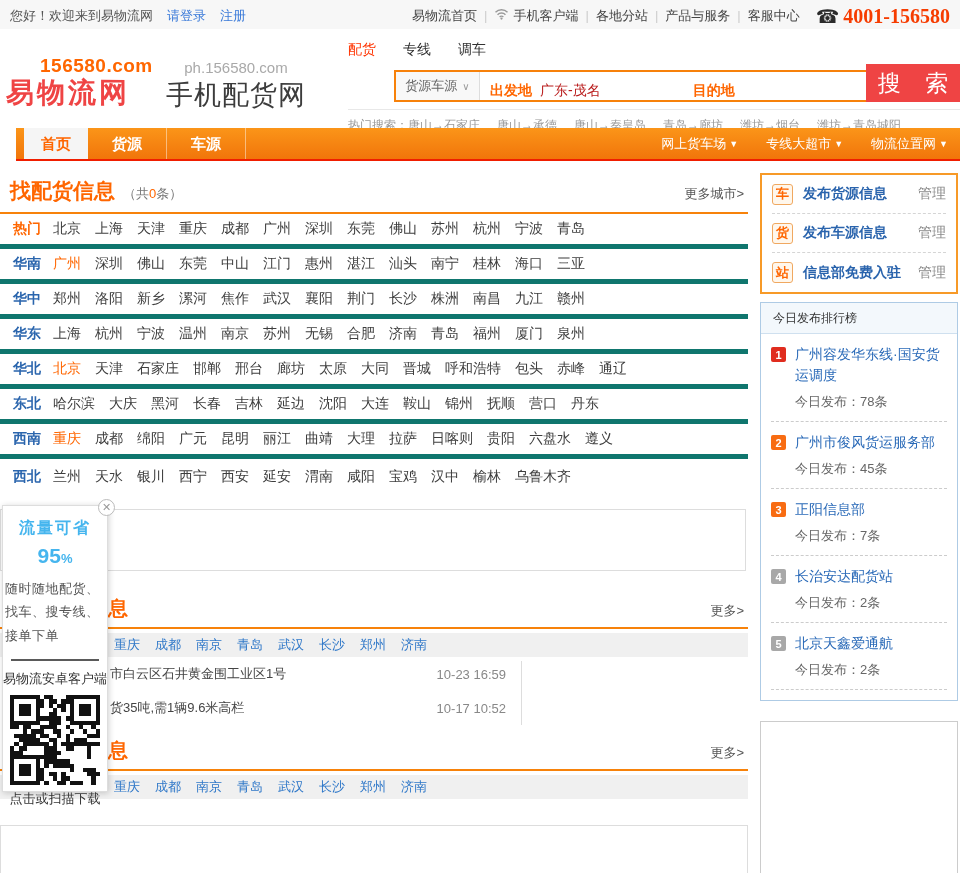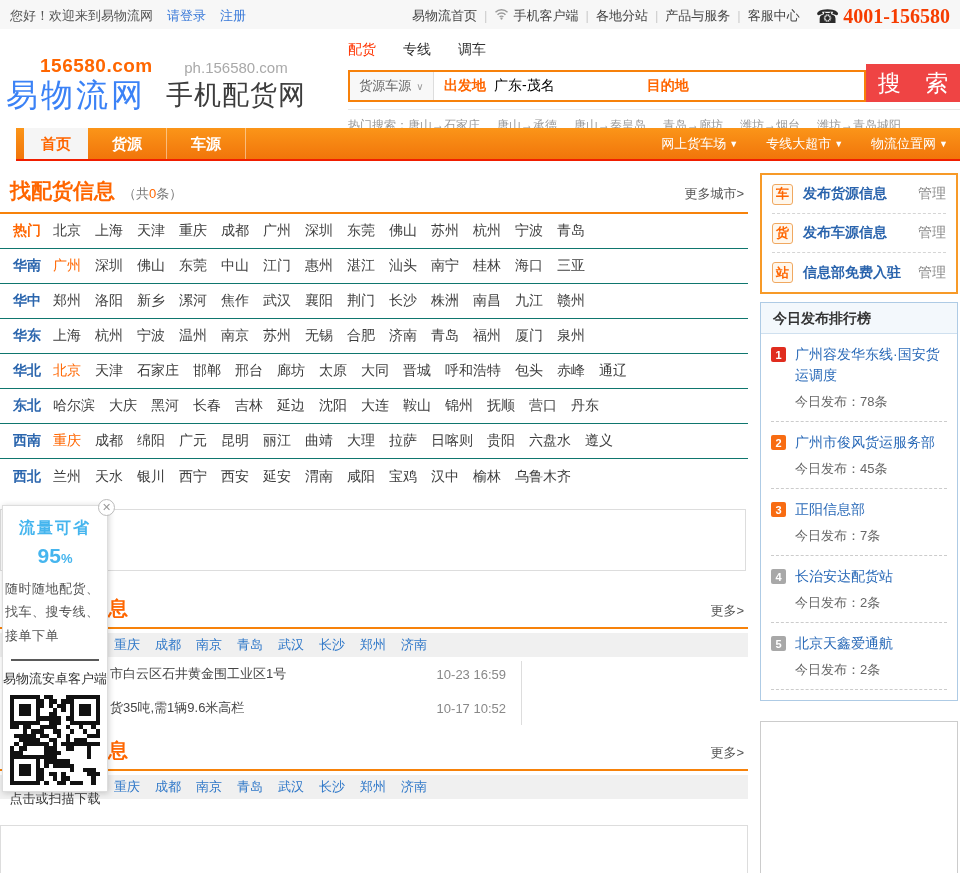--- a/index.html
+++ b/index.html
@@ -26,41 +26,41 @@
   .sep { color:#ccc; margin:0 7px; }
   .wifi { display:inline-flex; margin-right:4px; }
   .phone-wrap { display:flex; align-items:center; margin-left:16px; }
   .phone-icon { font-size:19px; color:#2b2b2b; margin-right:4px; line-height:1; }
   .phone-num { font-family:"Liberation Serif", serif; font-weight:bold; font-size:20px; color:#f63c00; }
 
   
   .header { position:absolute; left:0; top:29px; width:960px; height:99px; background:#fff; }
   .logo { position:absolute; left:6px; top:26px; }
   .logo-domain { color:#f60; font-weight:bold; font-size:19px; margin-left:34px; letter-spacing:0.5px; }
-  .logo-name { font-size:32px; font-weight:normal; color:#3b82f6; letter-spacing:3px; margin-top:-3px; }
+  .logo-name { font-size:28px; font-weight:bold; color:#ef4444; letter-spacing:3px; margin-top:-3px; }
   .subbrand { position:absolute; left:166px; top:30px; text-align:center; }
   .sub-domain { color:#a9a9a9; font-size:15px; }
   .sub-name { font-size:27px; color:#3c3c3c; margin-top:1px; letter-spacing:1px; }
 
   .search-area { position:absolute; left:348px; top:12px; width:612px; }
   .search-tabs { display:flex; gap:27px; font-size:14px; color:#333; }
   .search-tab { color:#333; }
   .search-tab.active { color:#f30; font-weight:normal; }
   .search-box {
     margin-top:11px; width:518px; height:32px; border:2px solid #f7810a;
-    display:flex; align-items:center; background:#fff;
+    display:flex; align-items:flex-end; background:#fff;margin-left:46px;
   }
   .cat-select {
     width:84px; height:100%; background:#f8f8f8; border-right:1px solid #ddd;
     color:#666; font-size:13px; display:flex; align-items:center; justify-content:center; gap:5px;
     cursor:pointer;
   }
   .cat-select .chev { color:#999; font-size:10px; }
   .fld-label { color:#f60; font-weight:bold; font-size:14px; margin-left:10px; }
-  .fld-value { color:#000000; font-size:14px; margin-left:8px; }
+  .fld-value { color:#b91c1c; font-size:14px; margin-left:8px; }
   .fld-label.to { margin-left:92px; }
   .search-btn {
     position:absolute; left:518px; top:23px; width:94px; height:38px;
     background:#ef4444; color:#fff; font-size:23px;
     display:flex; align-items:center; justify-content:center;
     letter-spacing:9px; text-indent:9px; cursor:pointer; border:none;
   }
   .hot-row {
     margin-top:7px; border-top:1px solid #e8e8e8; padding-top:7px;
     font-size:12px; color:#999; display:flex; flex-wrap:nowrap; white-space:nowrap;
@@ -90,21 +90,21 @@
     margin-top:16px; display:flex; align-items:baseline;
     padding:0 4px 7px 10px; border-bottom:2px solid #f7820a;
   }
   .find-title { color:#f60; font-size:21px; font-weight:bold; }
   .find-count { color:#777; font-size:13px; margin-left:8px; }
   .find-count .cnt { color:#f60; }
   .find-more { margin-left:auto; color:#555; font-size:13px; }
 
   .city-row {
     height:35px; display:flex; align-items:center; padding-left:13px;
-    border-bottom:1px solid #0f766e; font-size:14px;
+    border-bottom:5px solid #0f766e; font-size:14px;
   }
   .city-row:last-child { border-bottom:none; }
   .row-label { width:40px; font-weight:bold; font-size:14px; flex:0 0 40px; }
   .row-label.hot { color:#f60; }
   .row-label.region { color:#2a65ad; }
   .city-link { color:#3d3d3d; margin-right:14px; }
   .city-link.hl { color:#f60; }
 
   .banner-box { margin-top:15px; width:746px; height:62px; border:1px solid #ddd; background:#fff; }
 
@@ -139,21 +139,21 @@
   .pub-icon {
     width:21px; height:21px; border:1px solid #f0a860; border-radius:3px; background:#fff7ec;
     color:#f60; font-size:13px; font-weight:bold; display:flex; align-items:center; justify-content:center;
     flex:0 0 21px;
   }
   .pub-label { margin-left:10px; color:#2a64ad; font-weight:bold; font-size:14px; }
   .pub-manage { margin-left:auto; color:#8a8a8a; font-size:14px; }
 
   .rank-box { margin-top:8px; border:1px solid #aecbe5; background:#fff; }
   .rank-header {
-    height:31px; line-height:30px; padding-left:12px; font-size:14px; font-weight:bold; color:#333;
+    height:31px; line-height:30px; padding-left:12px; font-size:12px; font-weight:normal; color:#333;
     background:#f3f8fc; border-bottom:1px solid #cfe0ef;
   }
   .rank-body { padding:10px 10px 0; }
   .rank-item { }
   .rank-top { display:flex; align-items:flex-start; }
   .rank-badge {
     width:15px; height:15px; border-radius:2px; color:#fff; font-size:11px; font-weight:bold;
     display:flex; align-items:center; justify-content:center; margin-top:3px; flex:0 0 15px;
   }
   .rank-badge.red { background:#e02c1e; }

